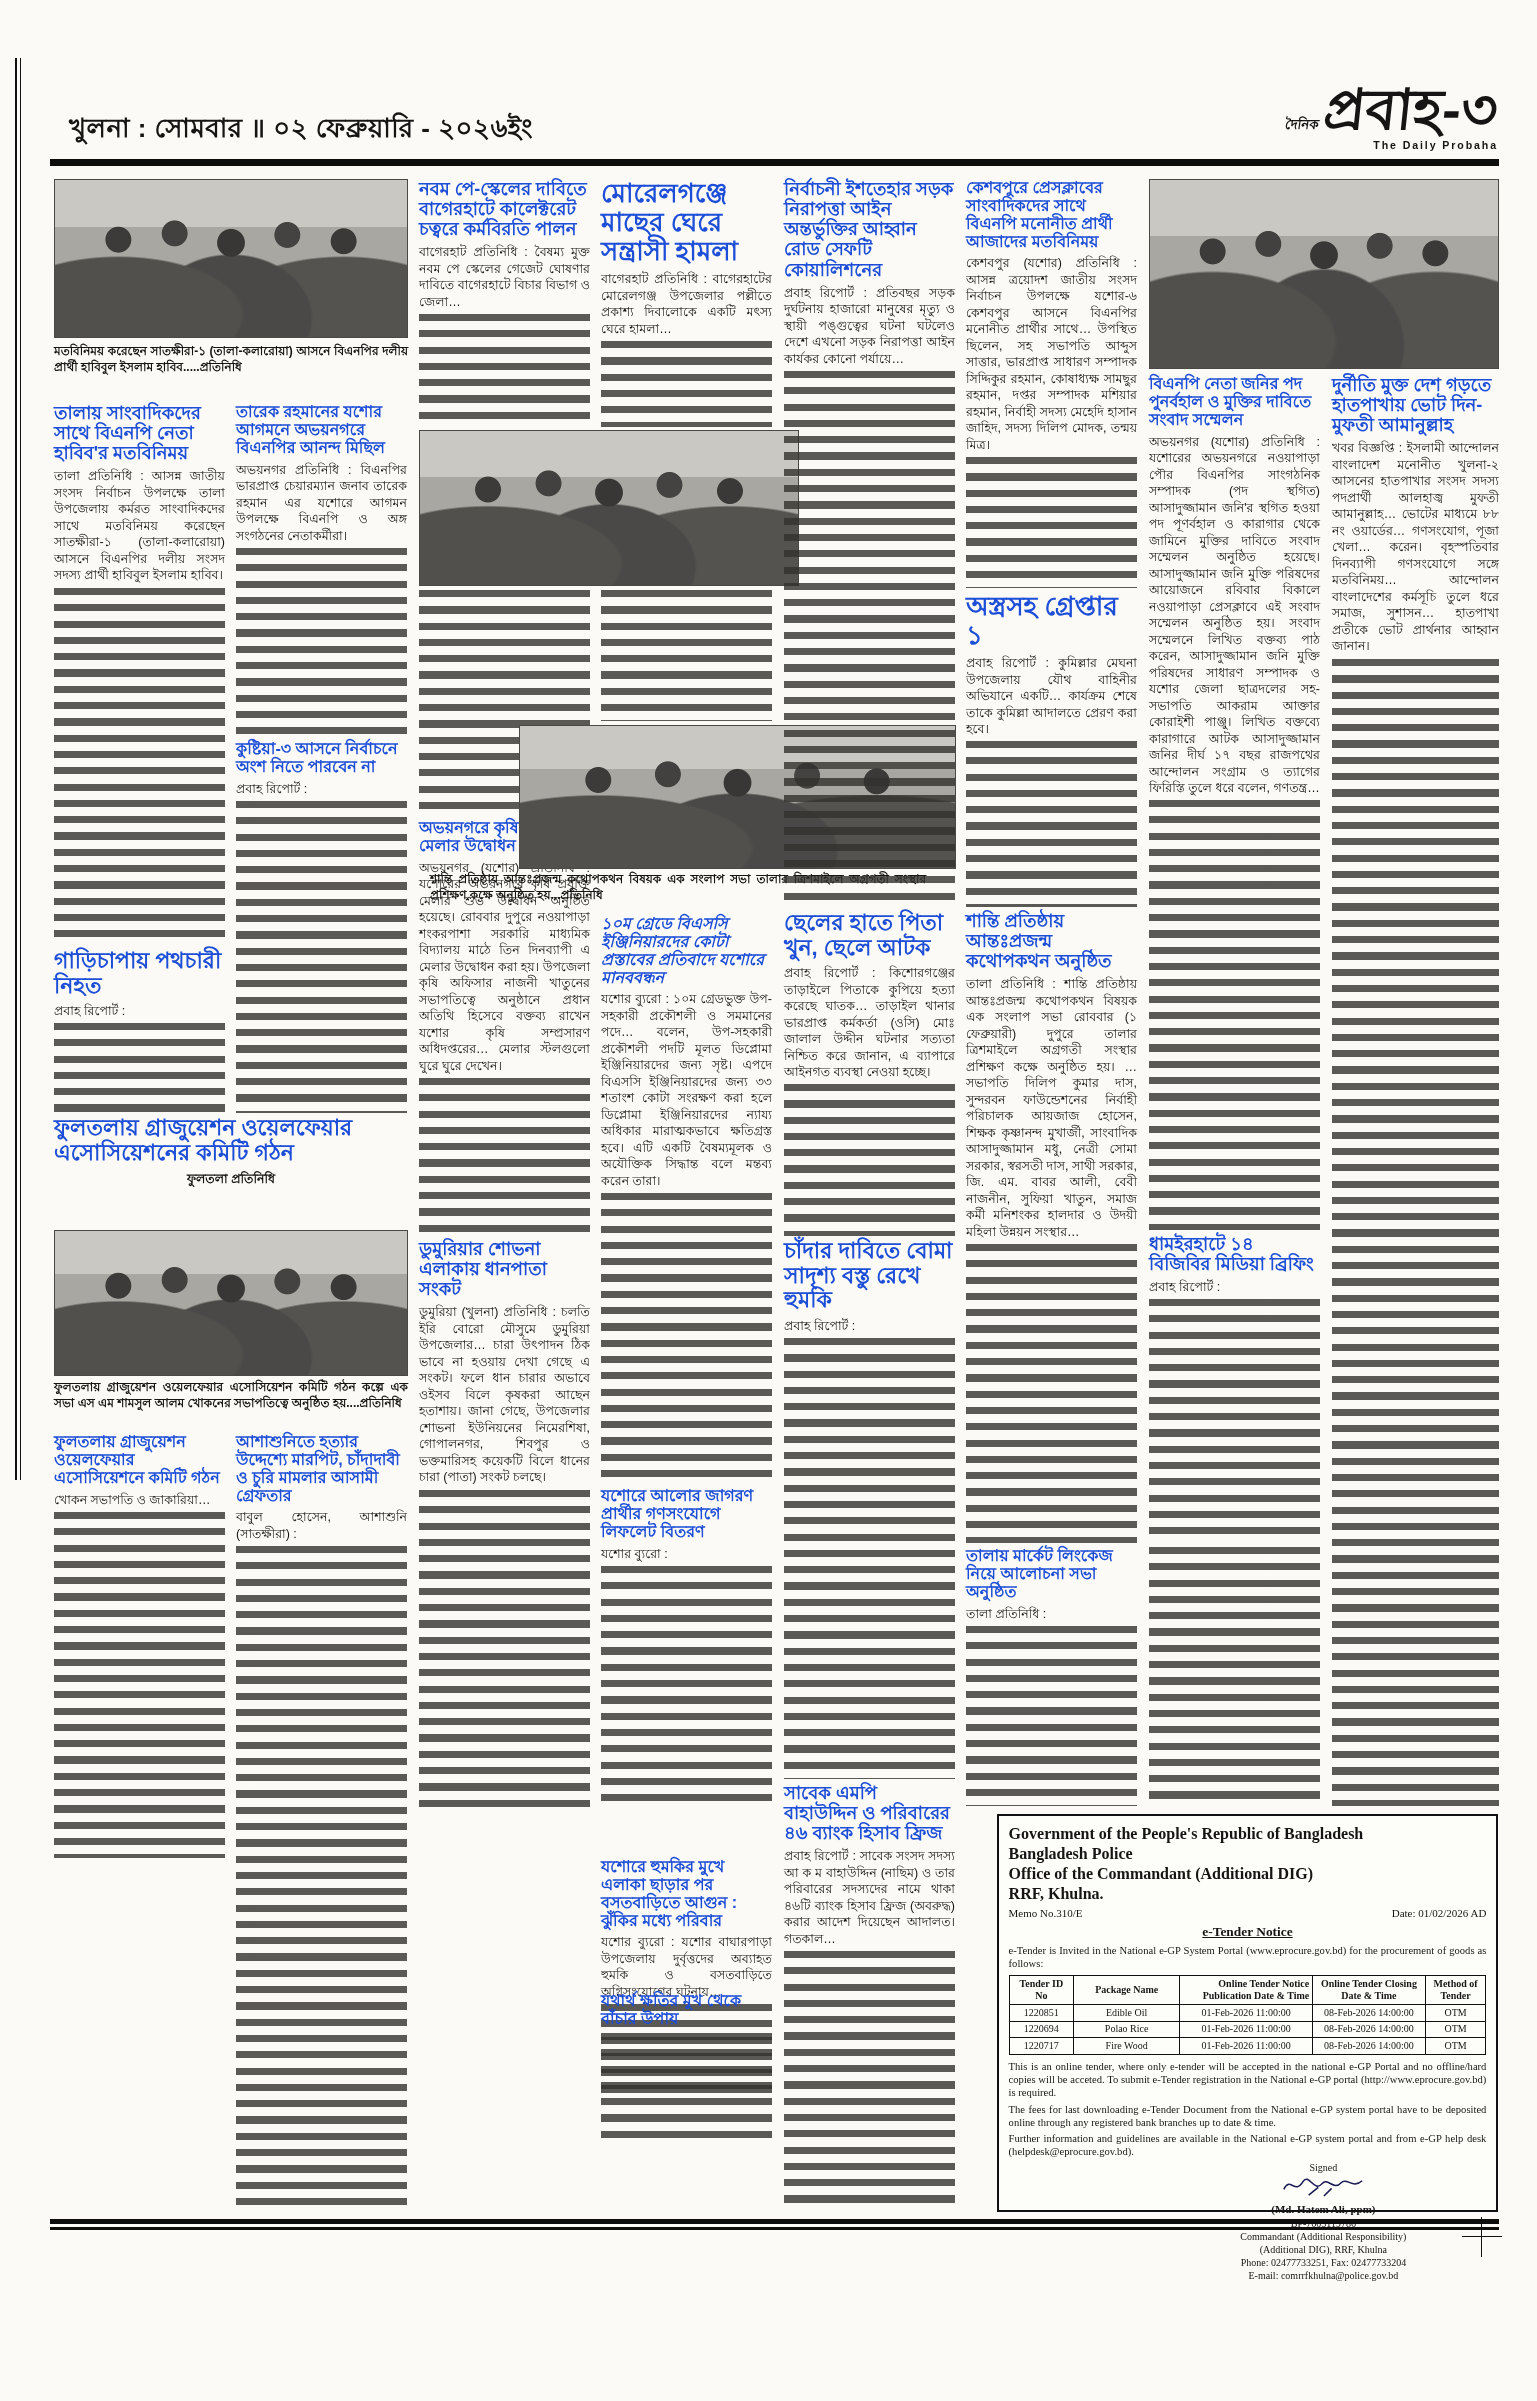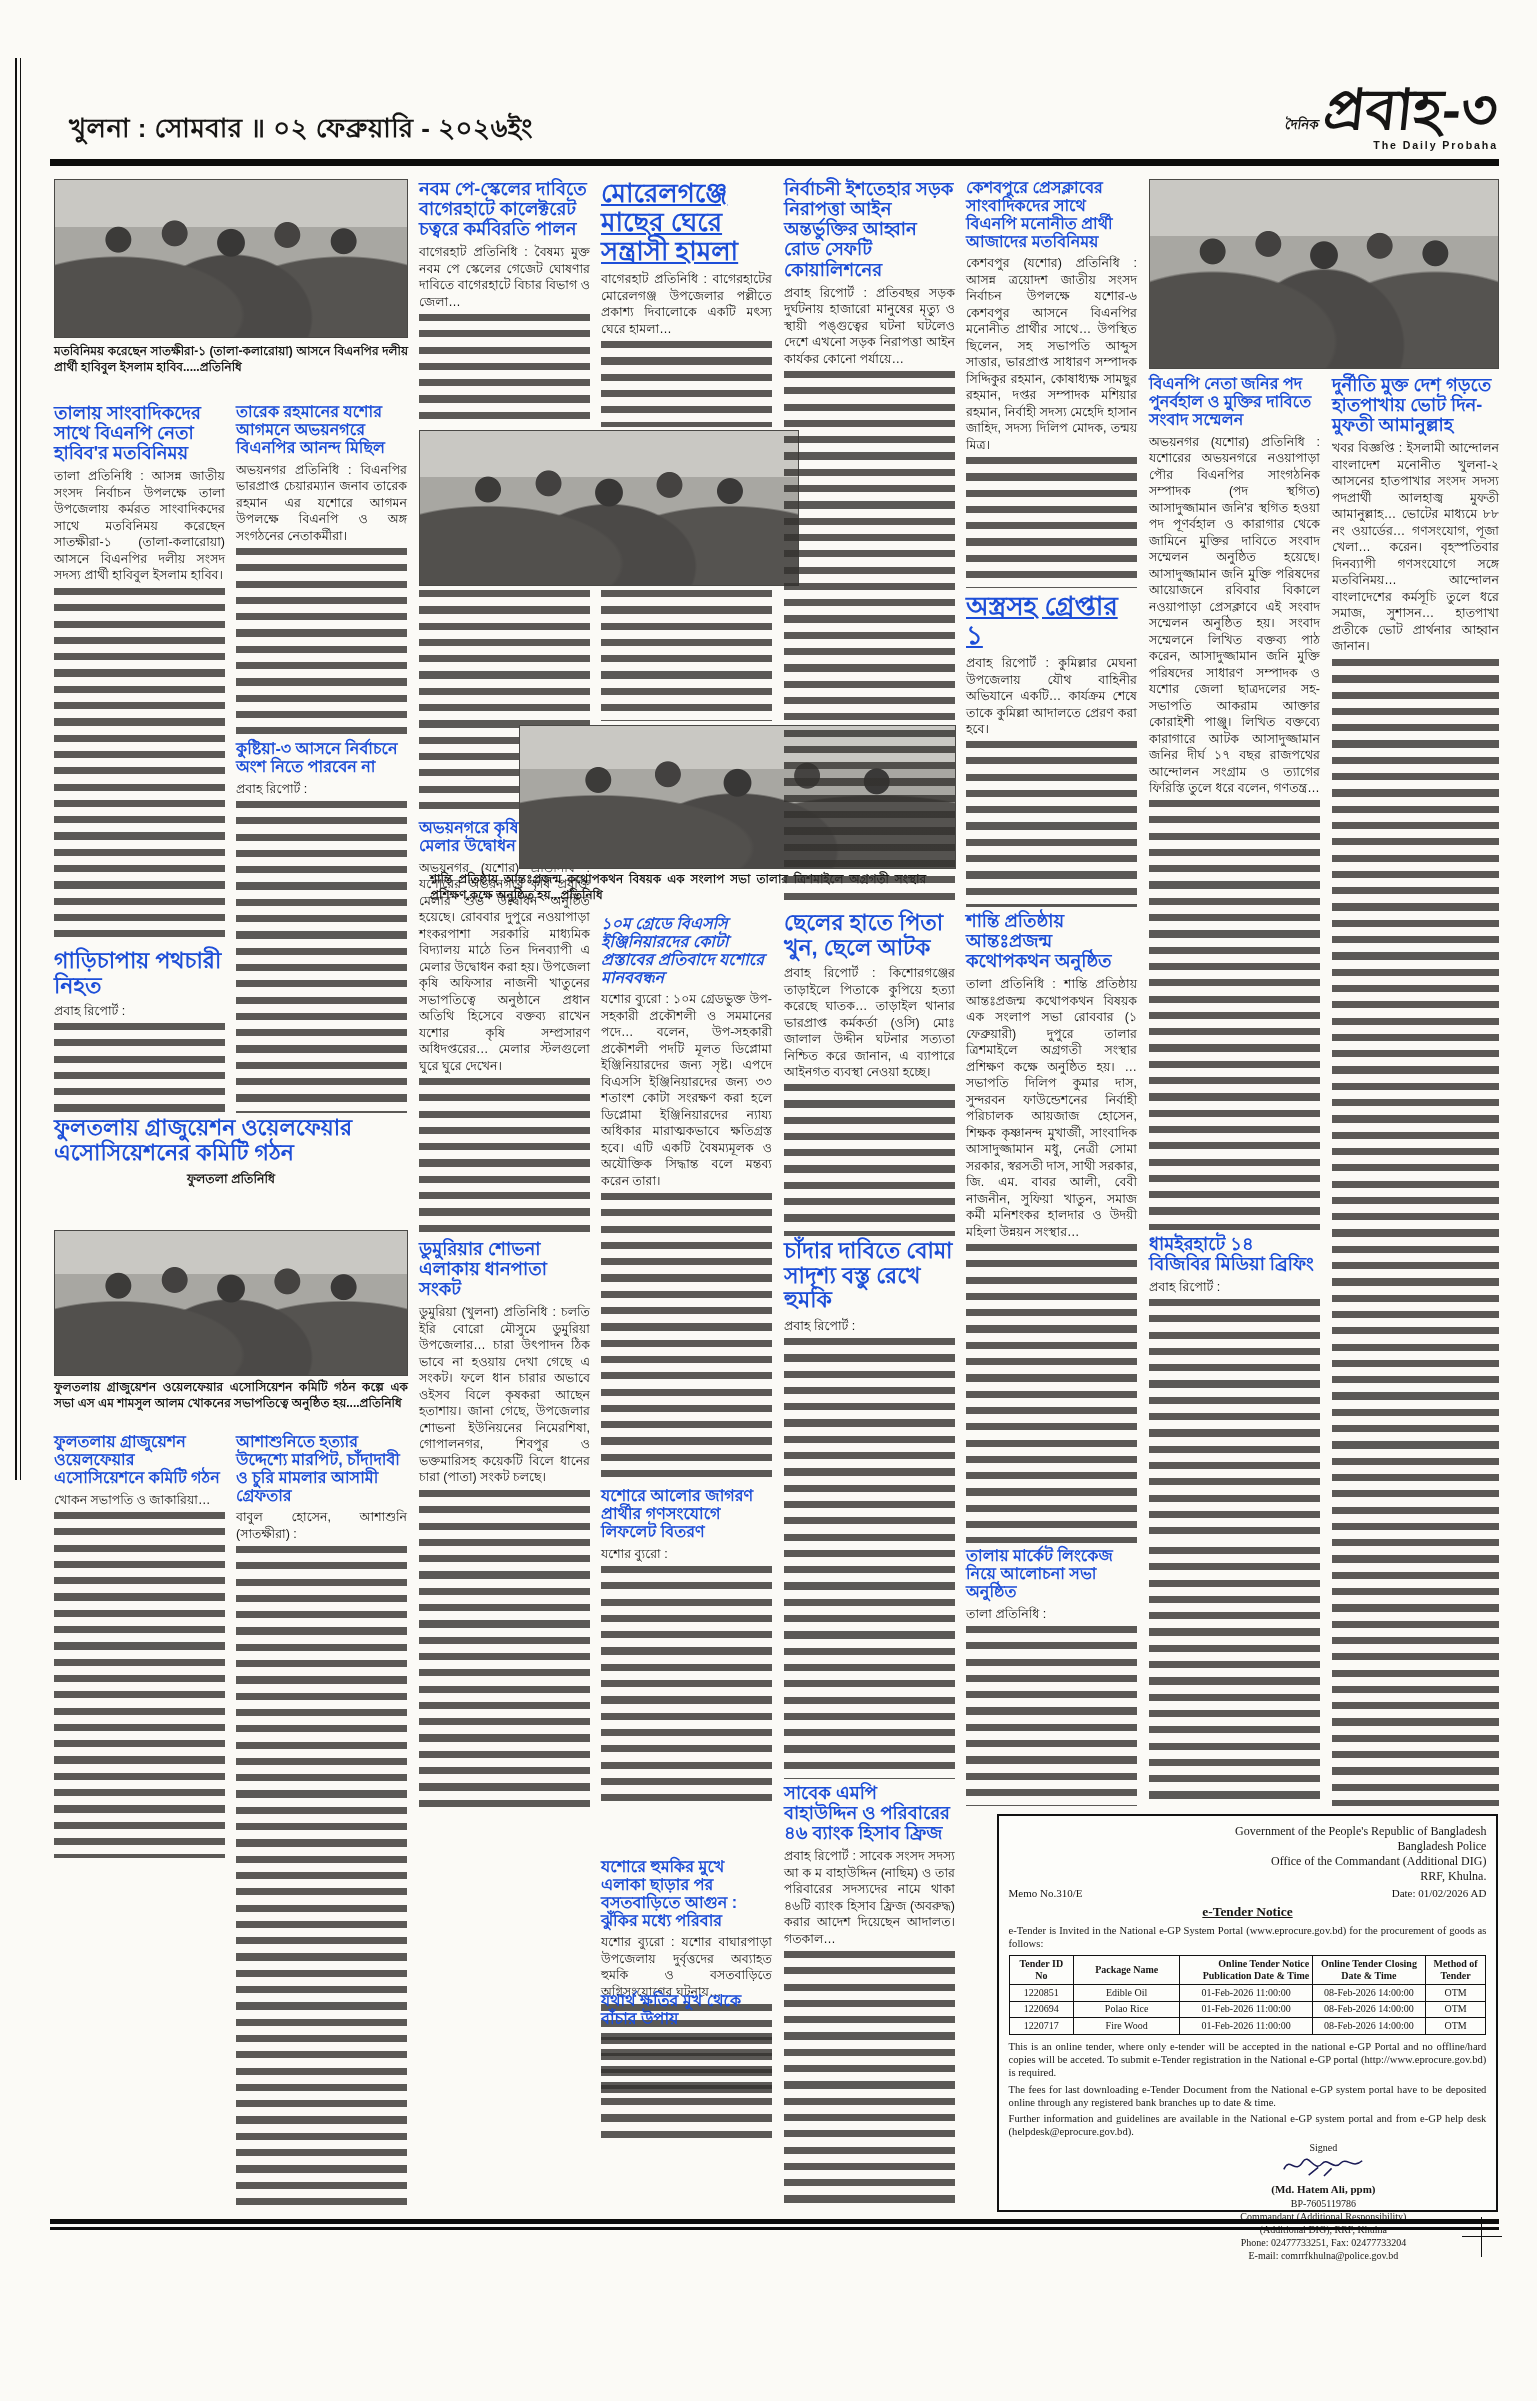--- a/index.html
+++ b/index.html
@@ -11,21 +11,21 @@
   .logo-wrap{text-align:right;}
   .logo-pre{font-size:13.4px;font-weight:bold;transform:skewX(-8deg);display:inline-block;margin-right:5.8px;}
   .logo-main{font-size:56px;font-weight:bold;line-height:.95;transform:skewX(-6deg);display:inline-block;}
   .logo-tag{font-size:10.6px;font-weight:bold;letter-spacing:1.9px;margin-top:1.9px;}
   .rule-top{background:#0d0d0c;height:6.7px;}
   .rule-b1{background:#0d0d0c;height:4.8px;}
   .rule-b2{background:#0d0d0c;height:2.9px;}
   
   .art{display:flex;flex-direction:column;}
   .h{font-weight:bold;line-height:1.12;margin:0 0 4.8px 0;color:#1d4ed8;}
-  .h-xl{font-size:26px;text-decoration:underline;}
+  .h-xl{font-size:26px;}
   .h-lg{font-size:22px;}
   .h-md{font-size:18px;}
   .h-sm{font-size:16px;}
   .byline{font-size:12.5px;text-align:center;font-weight:bold;margin-bottom:3.8px;}
   .bd{font-size:12.5px;line-height:1.32;text-align:justify;margin:0 0 3.8px 0;}
   .fill{flex:1 1 auto;min-height:0;opacity:.8;
         background-image:repeating-linear-gradient(to bottom,#33312e 0 7.2px,transparent 7.2px 16.3px);}
   .caption{font-size:12px;font-weight:bold;line-height:1.3;text-align:justify;}
   
   .photo{border:1px solid #4a4946;background:
@@ -34,21 +34,21 @@
       radial-gradient(circle at 50% 40%, #383736 0 13.4px, transparent 14.4px),
       radial-gradient(circle at 66% 35%, #454341 0 12.5px, transparent 13.4px),
       radial-gradient(circle at 82% 39%, #3a3938 0 12.5px, transparent 13.4px),
       radial-gradient(ellipse at 18% 86%, #52504d 0 30%, transparent 31%),
       radial-gradient(ellipse at 50% 88%, #4b4947 0 32%, transparent 33%),
       radial-gradient(ellipse at 82% 86%, #555350 0 30%, transparent 31%),
       linear-gradient(to bottom,#c9c8c3 0 30%,#a8a7a2 30% 70%,#8e8d88 100%);}
   
   .tender{border:2.4px solid #111;background:#fdfdfa;padding:7.7px 9.6px;
           font-family:"Liberation Serif","DejaVu Serif",serif;font-size:10.6px;line-height:1.25;}
-  .t-org{text-align:right;font-weight:normal;font-size:12px;line-height:1.25;}
+  .t-org{text-align:left;font-weight:bold;font-size:16px;line-height:1.25;}
   .t-memo{display:flex;justify-content:space-between;margin-top:3.8px;font-size:11px;}
   .t-title{text-align:center;font-weight:bold;text-decoration:underline;font-size:13.4px;margin:2.9px 0;}
   .t-intro{text-align:justify;margin-bottom:4.8px;}
   table.tt{border-collapse:collapse;width:100%;margin-bottom:4.8px;}
   table.tt th,table.tt td{border:1.4px solid #111;padding:1.9px 2.9px;text-align:center;font-size:10px;line-height:1.2;}
   .t-note{text-align:justify;margin-bottom:2.9px;}
   .t-sign{text-align:center;width:288px;margin-left:auto;margin-right:19px;font-size:10px;line-height:1.3;}
   .t-name{font-weight:bold;font-size:11px;}
   .mark{background:#111;}
 </style>

